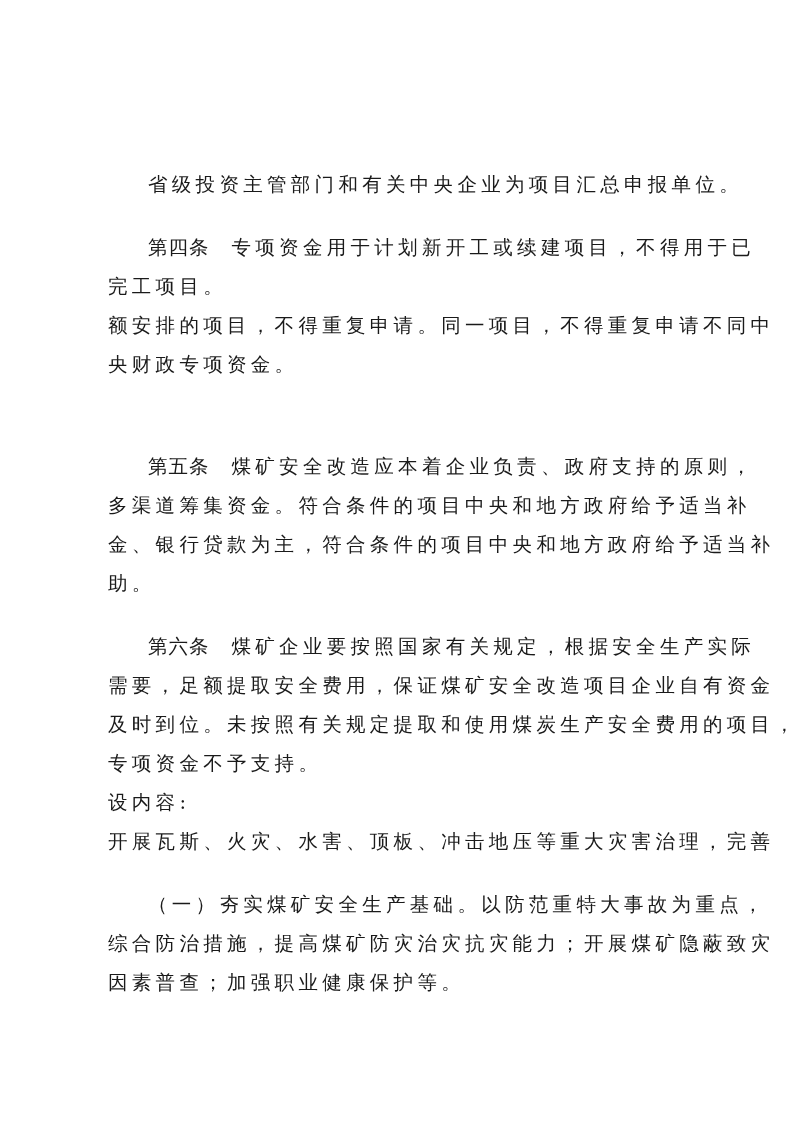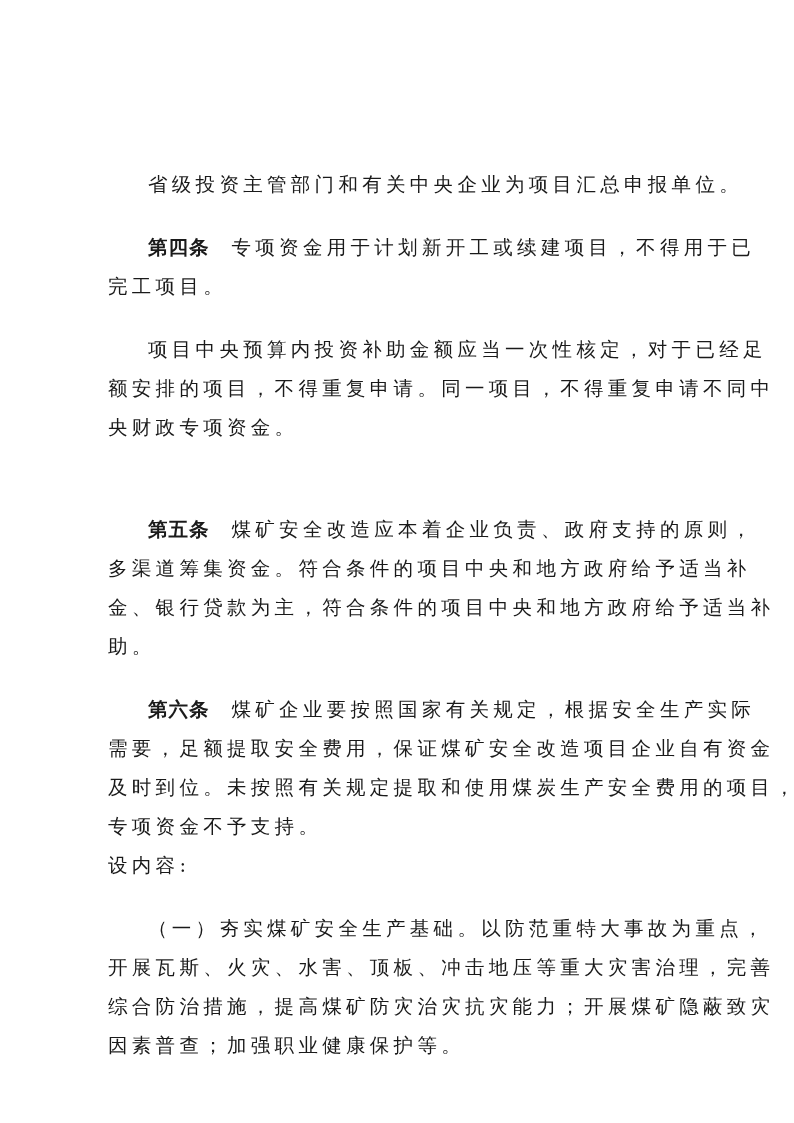--- a/index.html
+++ b/index.html
@@ -27,21 +27,21 @@
       font-size: 19.5px;
       letter-spacing: 4.3px;
       white-space: nowrap;
     }
     .indent {
       padding-left: 40px;
       margin-top: 24px;
     }
     .bold {
       font-family: "DejaVu Sans", "Liberation Sans", sans-serif;
-      font-weight: bold;
+      font-weight: normal;
       letter-spacing: 1px;
       margin-right: 22px;
     }
     .spacer {
       height: 39px;
     }
     .heading {
       height: 39px;
       line-height: 39px;
       text-align: center;
@@ -66,23 +66,20 @@
     <span>省级投资主管部门和有关中央企业为项目汇总申报单位。</span>
   </div>
 
   <div class="line indent">
     <span class="bold">第四条</span><span>专项资金用于计划新开工或续建项目，不得用于已</span>
   </div>
   <div class="line">
     <span>完工项目。</span>
   </div>
 
-  <div class="line indent">
-    <span>项目中央预算内投资补助金额应当一次性核定，对于已经足</span>
-  </div>
   <div class="line">
     <span>额安排的项目，不得重复申请。同一项目，不得重复申请不同中</span>
   </div>
   <div class="line">
     <span>央财政专项资金。</span>
   </div>
 
   <div class="spacer"></div>
 
 
@@ -109,25 +106,25 @@
     <span>及时到位。未按照有关规定提取和使用煤炭生产安全费用的项目，</span>
   </div>
   <div class="line">
     <span>专项资金不予支持。</span>
   </div>
 
   <div class="line">
     <span>设内容:</span>
   </div>
 
+  <div class="line">
+    <span>开展瓦斯、火灾、水害、顶板、冲击地压等重大灾害治理，完善</span>
+  </div>
   <div class="line indent">
     <span>（一）夯实煤矿安全生产基础。以防范重特大事故为重点，</span>
-  </div>
-  <div class="line">
-    <span>开展瓦斯、火灾、水害、顶板、冲击地压等重大灾害治理，完善</span>
   </div>
   <div class="line">
     <span>综合防治措施，提高煤矿防灾治灾抗灾能力；开展煤矿隐蔽致灾</span>
   </div>
   <div class="line">
     <span>因素普查；加强职业健康保护等。</span>
   </div>
 
 </div>
 

